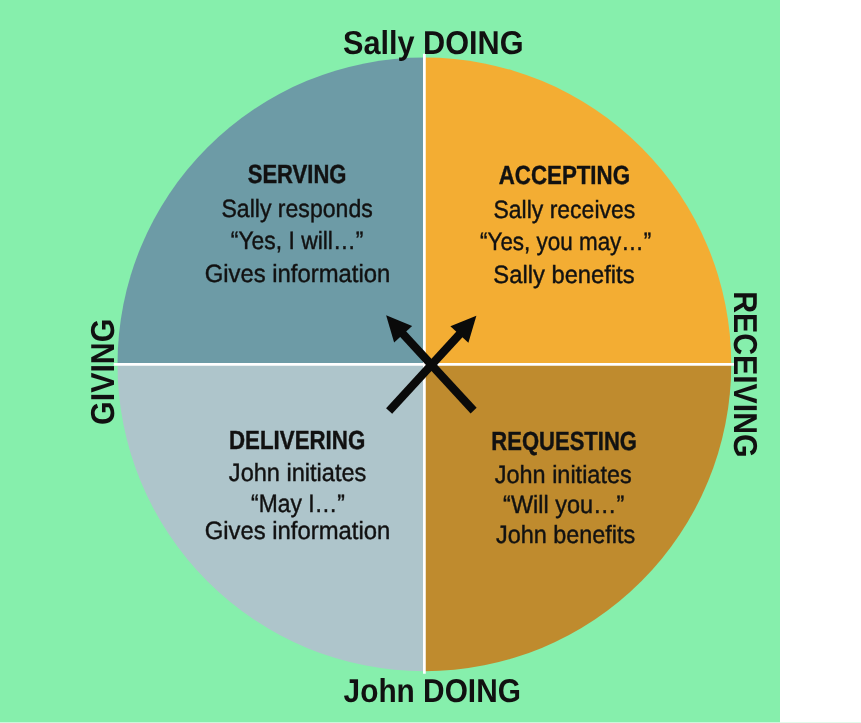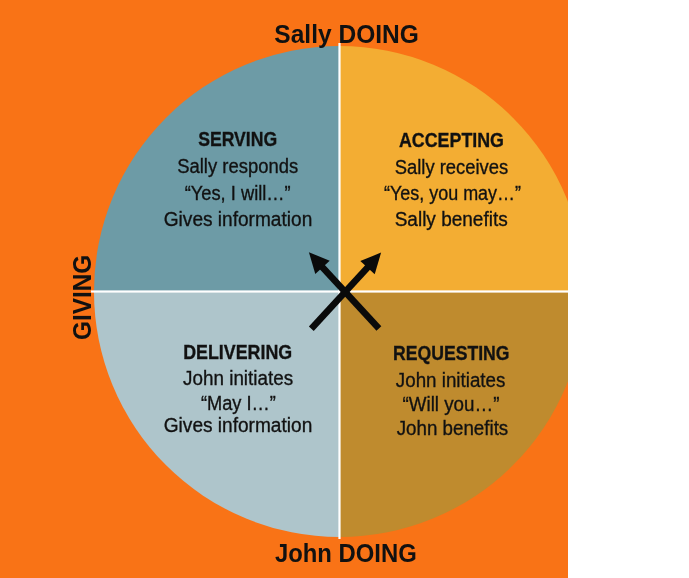--- a/index.html
+++ b/index.html
@@ -1,16 +1,16 @@
 <!DOCTYPE html>
 <html><head>
 <meta charset="utf-8">
 <style>
   html,body{margin:0;padding:0;background:#ffffff;}
-  #stage{position:relative;width:568px;height:578px;background:#f97316;overflow:hidden;}
+  #stage{position:relative;width:624px;height:578px;background:#86efac;overflow:hidden;}
   svg text{font-family:"Liberation Sans",sans-serif;fill:#111111;}
 </style>
 </head>
 <body>
 <div id="stage">
 <svg width="689" height="578" viewBox="0 0 689 578" xmlns="http://www.w3.org/2000/svg">
 
   <path d="M 339.5 291.5 L 94 291.5 A 245.5 245.5 0 0 1 339.5 46 Z" fill="#6d9ba6"></path>
   <path d="M 339.5 291.5 L 339.5 46 A 245.5 245.5 0 0 1 585 291.5 Z" fill="#f3ad33"></path>
   <path d="M 339.5 291.5 L 585 291.5 A 245.5 245.5 0 0 1 339.5 537 Z" fill="#bf8b2e"></path>

